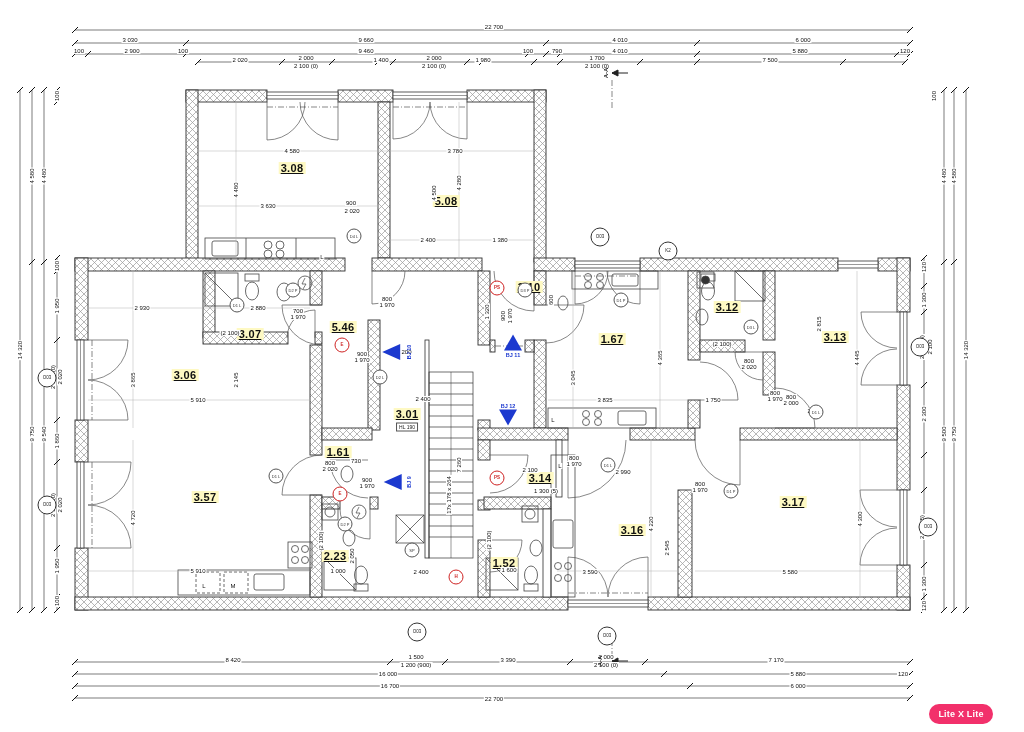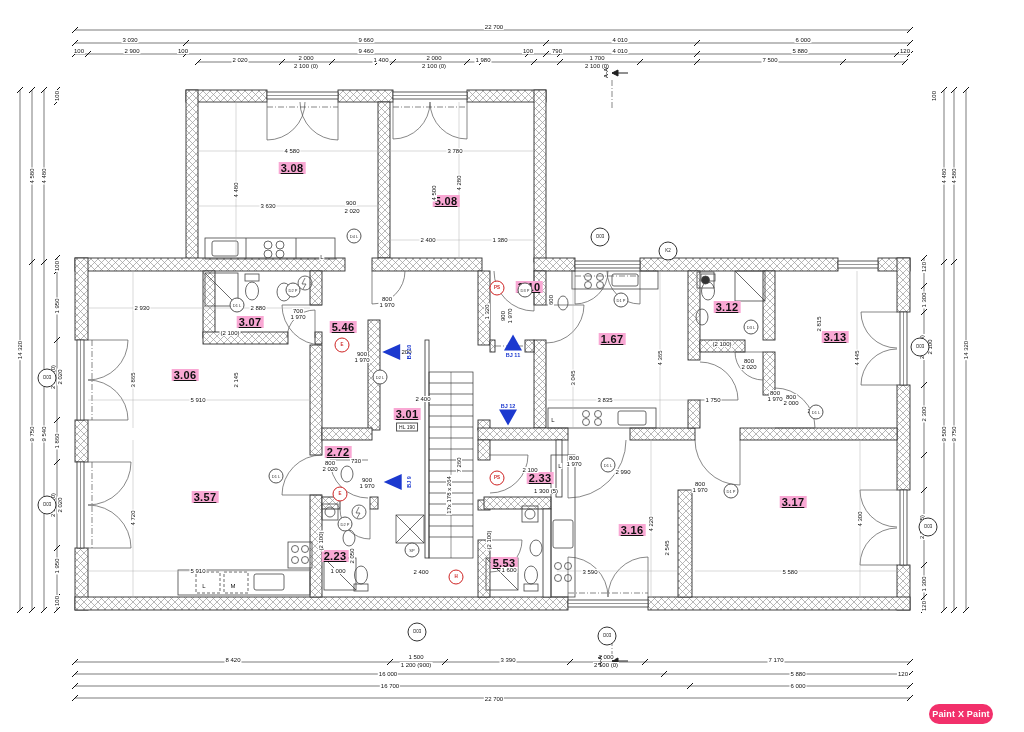--- a/index.html
+++ b/index.html
@@ -4,21 +4,21 @@
 <style>
   html,body{margin:0;padding:0;background:#fff;}
   #stage{position:relative;width:1024px;height:732px;background:#fff;overflow:hidden;
          font-family:"Liberation Sans","DejaVu Sans",sans-serif;}
   #plan-svg{position:absolute;left:0;top:0;}
   #overlay{position:absolute;left:0;top:0;width:1024px;height:732px;}
   .dim{position:absolute;transform:translate(-50%,-50%);font-size:6px;line-height:1;
        color:#111;background:#fff;padding:0 1px;white-space:nowrap;}
   .dimv{transform:translate(-50%,-50%) rotate(-90deg);background:#fff;}
   .room{position:absolute;transform:translate(-50%,-50%);font-size:11px;font-weight:bold;
-        text-decoration:underline;color:#101010;background:#f9a8d4;padding:0 2px;letter-spacing:.3px;}
+        text-decoration:underline;color:#101010;background:#fef9c3;padding:0 2px;letter-spacing:.3px;}
   .note{position:absolute;transform:translate(-50%,-50%);font-size:5px;color:#222;
         border:0.5px solid #555;background:#fff;padding:0 2px;line-height:1.4;}
   .tag{position:absolute;transform:translate(-50%,-50%);width:13px;height:13px;border:1px solid #555;
        border-radius:50%;background:#fff;color:#333;font-size:4px;line-height:1;
        display:flex;align-items:center;justify-content:center;}
   .wtag{position:absolute;transform:translate(-50%,-50%);width:17px;height:17px;border:1px solid #333;
         border-radius:50%;background:#fff;color:#222;font-size:4.5px;line-height:1;
         display:flex;align-items:center;justify-content:center;}
   .rmark{position:absolute;transform:translate(-50%,-50%);width:13px;height:13px;border:1.2px solid #cf2424;
          border-radius:50%;background:#fff;color:#cf2424;font-size:4.5px;font-weight:bold;line-height:1;
@@ -408,34 +408,34 @@
     <g stroke="#222" stroke-width="1" fill="#222">
       <line x1="628" y1="73" x2="612" y2="73"></line>
         <path d="M612,73 l6,-3 l0,6 z"></path>
       <line x1="628" y1="661" x2="612" y2="661"></line>
         <path d="M612,661 l6,-3 l0,6 z"></path>
     </g>
   </svg>
 
   <div id="overlay">
       <span class="room" style="left: 407px; top: 414px;">3.01</span>
-      <span class="room" style="left: 338px; top: 452px;">2.72</span>
+      <span class="room" style="left: 338px; top: 452px;">1.61</span>
       <span class="room" style="left: 335px; top: 556px;">2.23</span>
       <span class="room" style="left: 205px; top: 497px;">3.57</span>
       <span class="room" style="left: 343px; top: 327px;">5.46</span>
       <span class="room" style="left: 185px; top: 375px;">3.06</span>
-      <span class="room" style="left: 250px; top: 322px;">3.07</span>
+      <span class="room" style="left: 250px; top: 334px;">3.07</span>
       <span class="room" style="left: 292px; top: 168px;">3.08</span>
       <span class="room" style="left: 446px; top: 201px;">5.08</span>
       <span class="room" style="left: 529px; top: 287px;">3.10</span>
       <span class="room" style="left: 612px; top: 339px;">1.67</span>
       <span class="room" style="left: 727px; top: 307px;">3.12</span>
       <span class="room" style="left: 835px; top: 337px;">3.13</span>
-      <span class="room" style="left: 540px; top: 478px;">2.33</span>
-      <span class="room" style="left: 504px; top: 563px;">5.53</span>
+      <span class="room" style="left: 540px; top: 478px;">3.14</span>
+      <span class="room" style="left: 504px; top: 563px;">1.52</span>
       <span class="room" style="left: 632px; top: 530px;">3.16</span>
       <span class="room" style="left: 793px; top: 502px;">3.17</span>
       <span class="note" style="left: 407px; top: 427px;">HL 190</span>
       <span class="dim" style="left: 494px; top: 27px;">22 700</span>
       <span class="dim" style="left: 130px; top: 40px;">3 030</span>
       <span class="dim" style="left: 366px; top: 40px;">9 660</span>
       <span class="dim" style="left: 620px; top: 40px;">4 010</span>
       <span class="dim" style="left: 803px; top: 40px;">6 000</span>
       <span class="dim" style="left: 79px; top: 51px;">100</span>
       <span class="dim" style="left: 132px; top: 51px;">2 900</span>
@@ -612,14 +612,14 @@
       <div class="arrow vert" style="left: 513px; top: 346px;">
         <div class="tri tri-up"></div>
         <span class="alab">BJ 11</span>
       </div>
       <div class="arrow vert" style="left: 508px; top: 414px;">
         <span class="alab">BJ 12</span>
         <div class="tri tri-down"></div>
       </div>
     </div>
 
-  <div id="watermark">Paint X Paint</div>
+  <div id="watermark">Lite X Lite</div>
 </div>
 
 </body></html>

